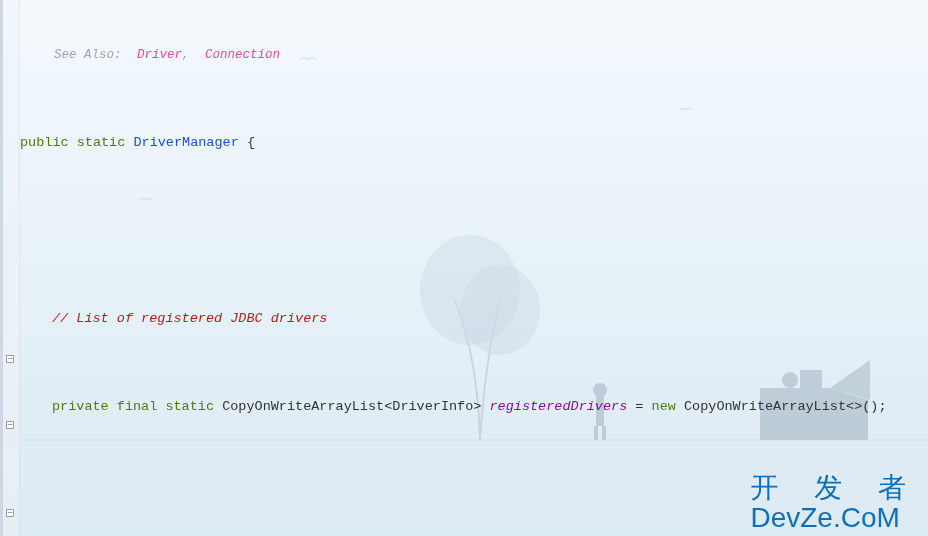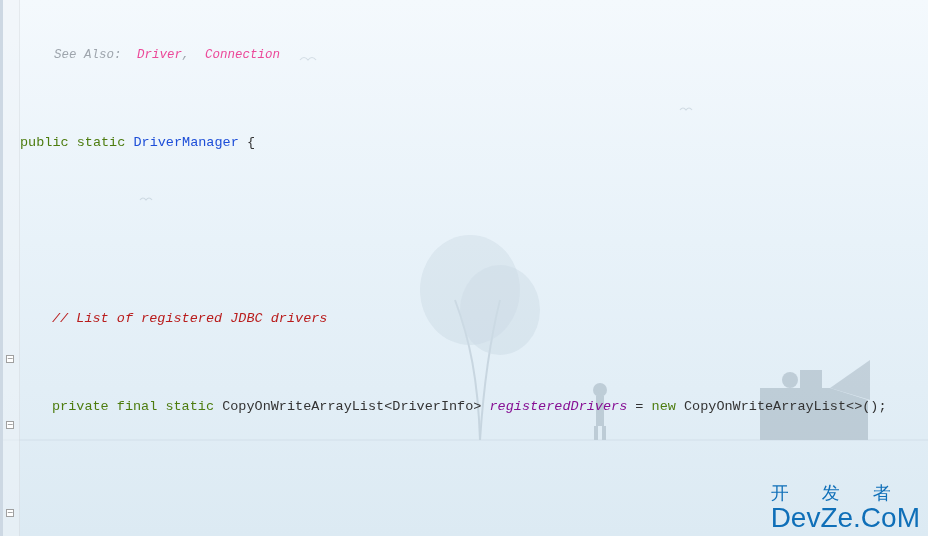--- a/index.html
+++ b/index.html
@@ -67,21 +67,21 @@
       right: 8px;
       bottom: 4px;
       font-family: "Arial", sans-serif;
       color: #0f6fb8;
       text-align: left;
       line-height: 1.05;
       letter-spacing: 1px;
       pointer-events: none;
       font-weight:300;
     }
-    .watermark .cn { font-size: 18px; letter-spacing: 14px; font-weight:400;}
+    .watermark .cn { font-size: 28px; letter-spacing: 14px; font-weight:400;}
     .watermark .en { font-size: 28px; letter-spacing: 0; font-weight:400;}
     .see-also { color:#9ea5ad; font-size:12.5px; font-style: italic; padding-left:34px; }
     .see-also .lk { color:#ec4899;margin-left:8px; }
   </style>
 </head>
 <body>
 
 <div class="bg-scene">
   <svg viewBox="0 0 928 536" width="928" height="536">
     <line x1="0" y1="440" x2="928" y2="440" stroke="#aab9c6" stroke-width="1"></line>

